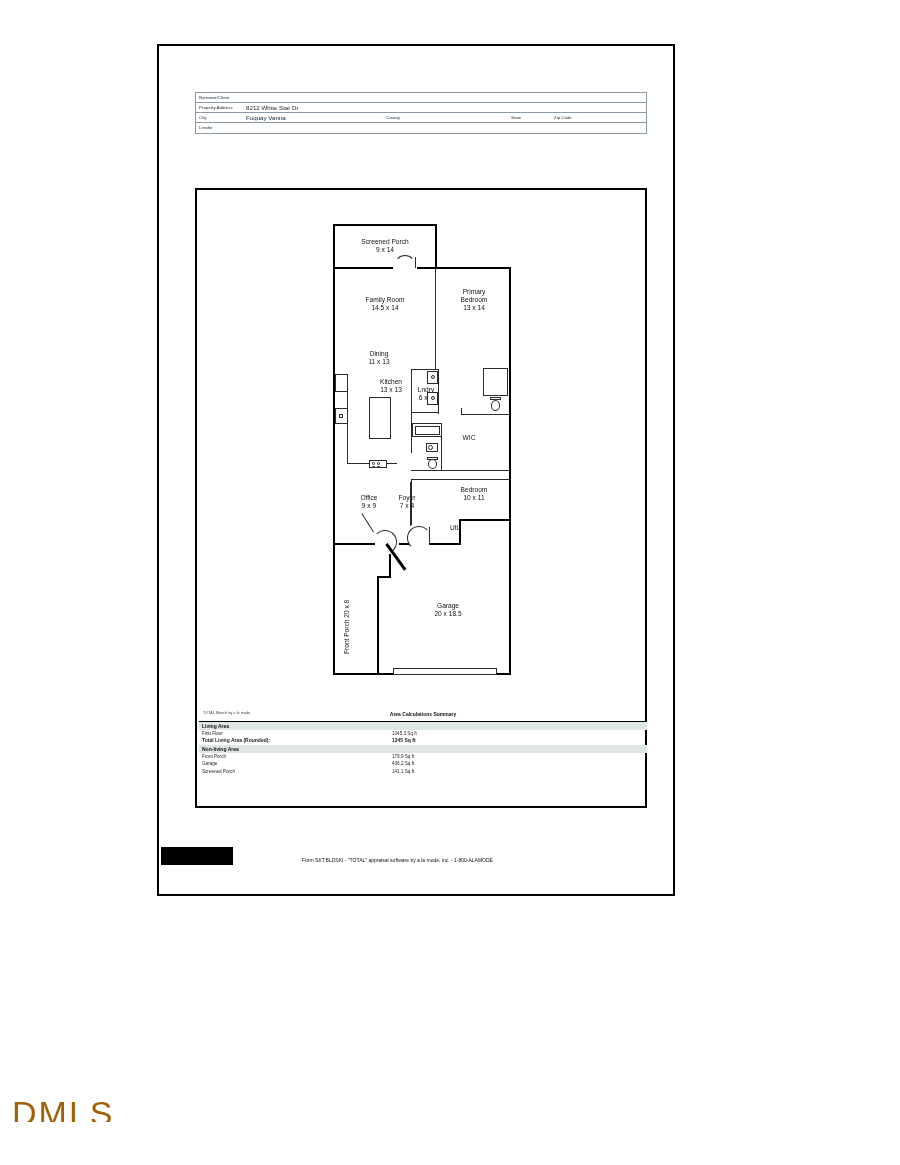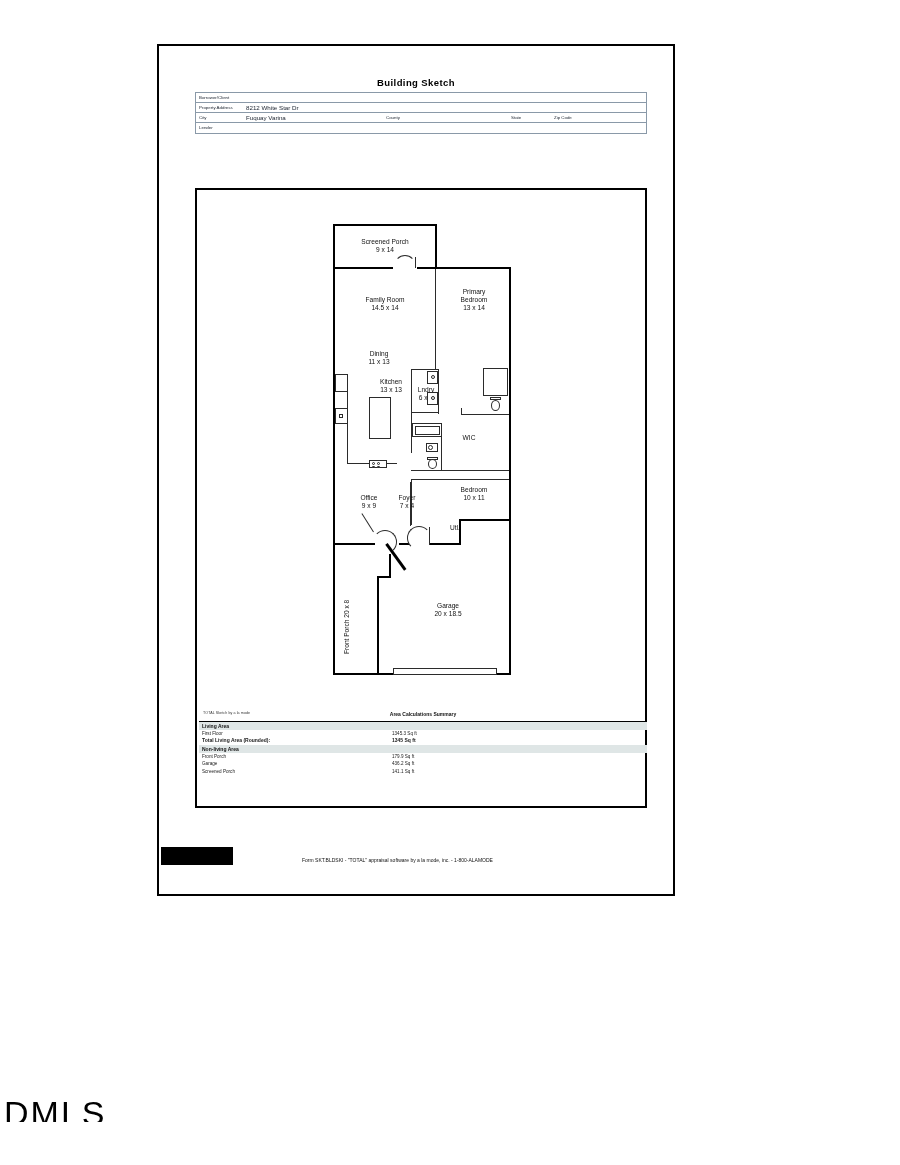--- a/index.html
+++ b/index.html
@@ -224,38 +224,37 @@
     left: 300px;
     top: 855px;
     font-size: 5px;
     color: #111;
     white-space: nowrap;
   }
 
   
   .watermark {
     position: absolute;
-    left: 4px;
+    left: 12px;
     top: 1096px;
     font-size: 34px;
     letter-spacing: 2px;
-    color: #000000;
+    color: #a16207;
     font-family: "Liberation Sans", sans-serif;
     font-weight: 300;
     height: 26px;
     overflow: hidden;
     line-height: 34px;
   }
 </style>
 </head>
 <body>
 
 <div class="page-frame">
 
-  <div class="sheet-title">Building Sketch</div>
 
   <div class="hdr-table">
 
     <div class="hdr-row">
       <span class="hdr-lbl c-lbl">Borrower/Client</span>
       <span class="hdr-val c-val"></span>
     </div>
 
     <div class="hdr-row">
       <span class="hdr-lbl c-lbl">Property Address</span>

